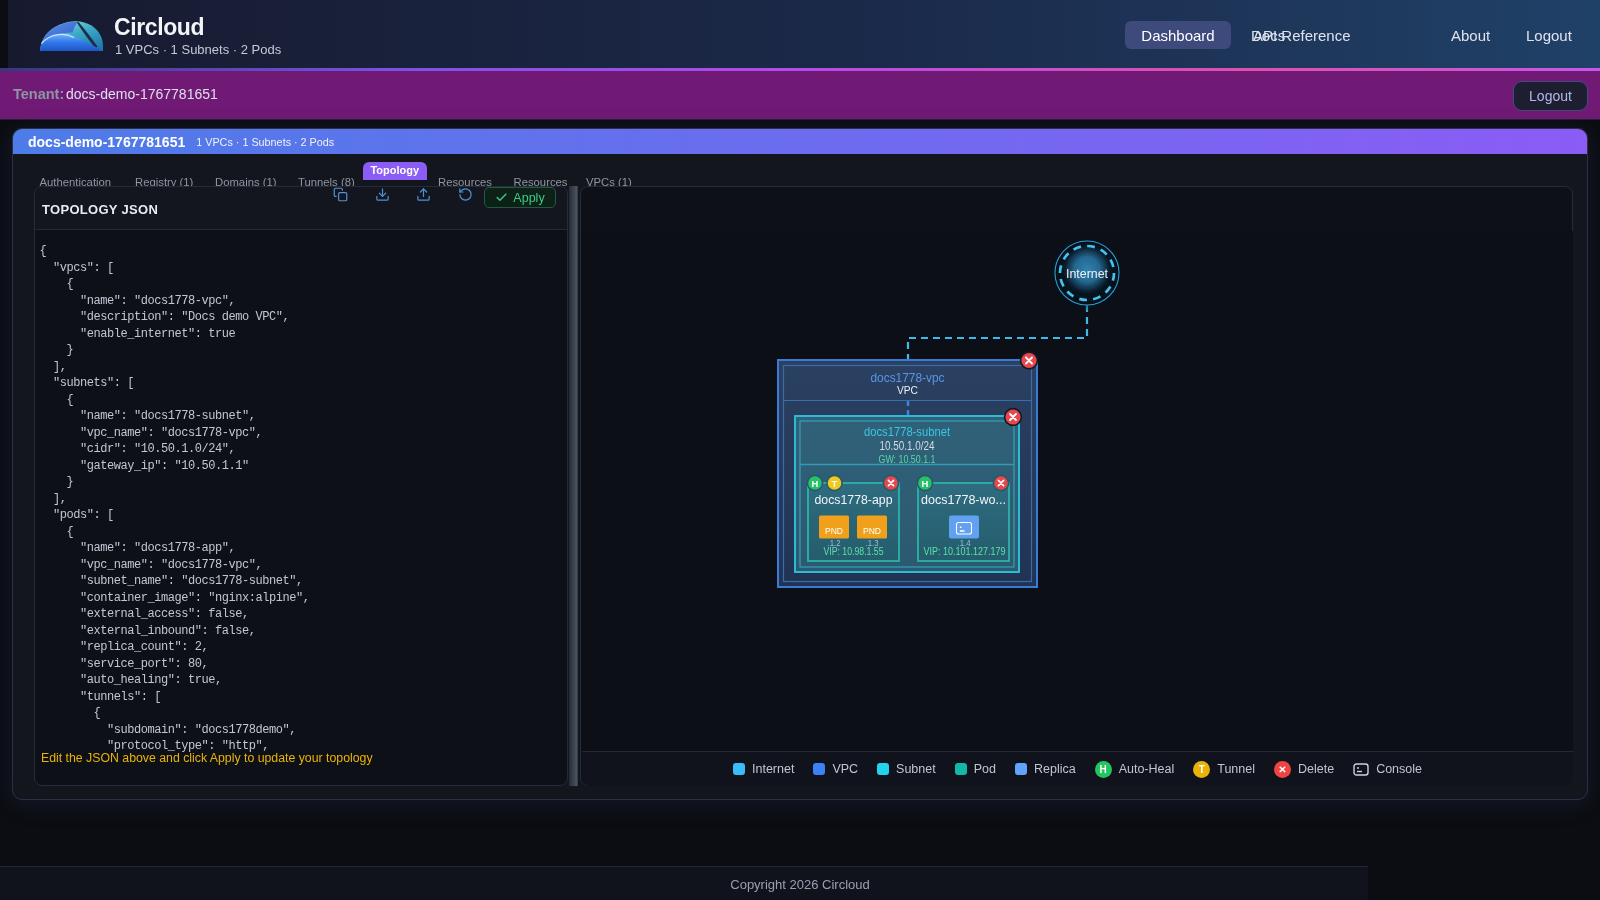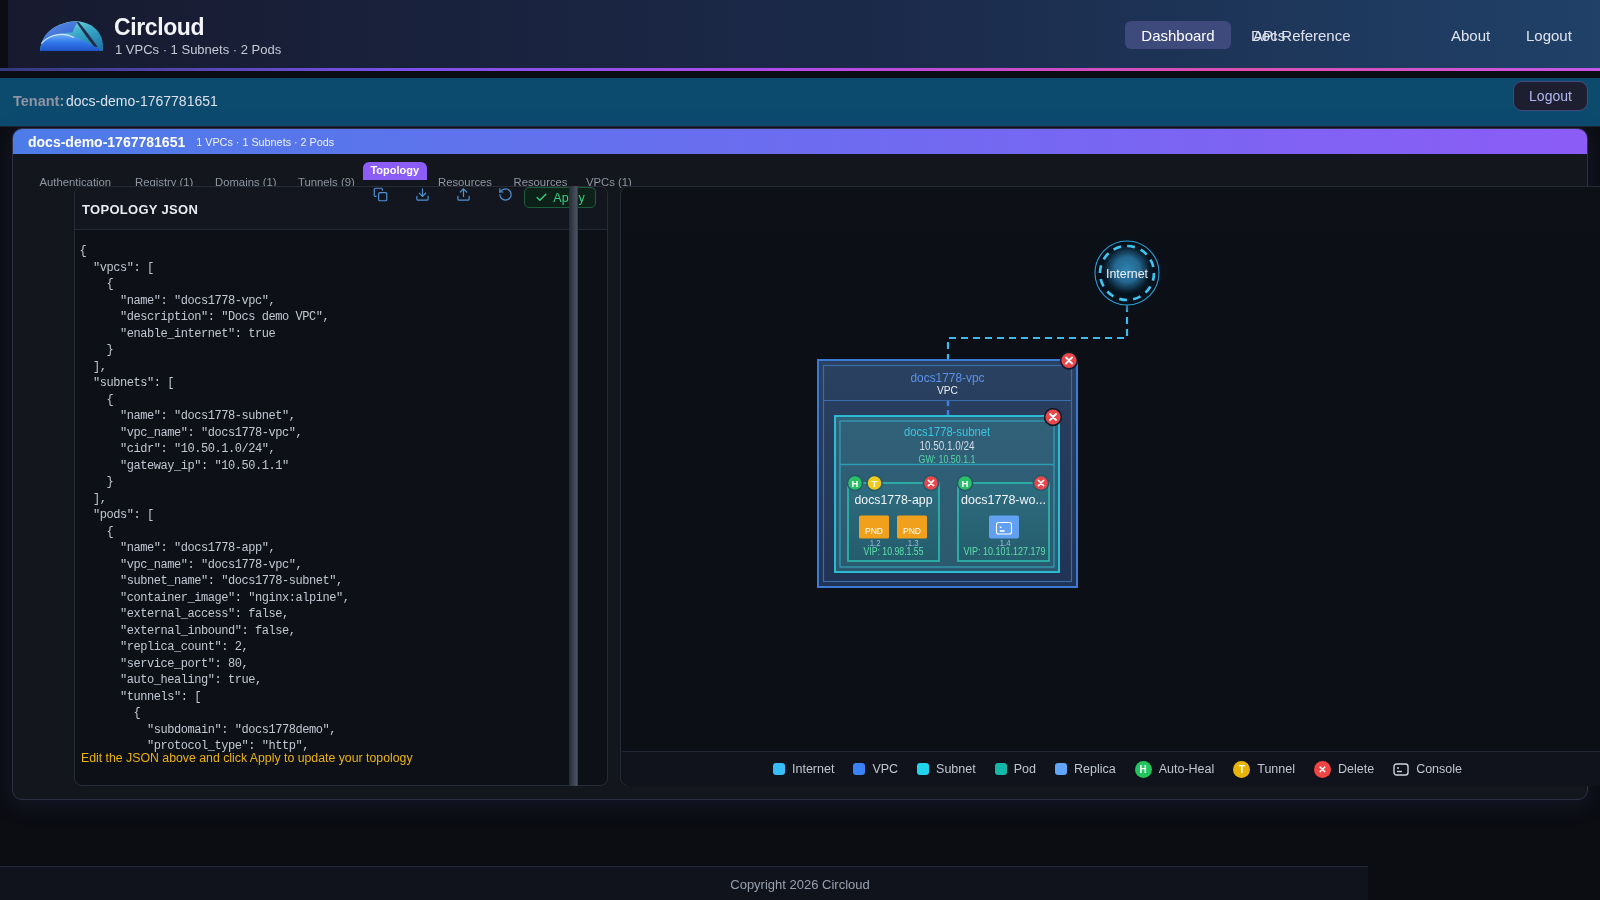--- a/index.html
+++ b/index.html
@@ -12,21 +12,21 @@
 .logo { position:absolute; }
 .brand { position:absolute; left:106px; top:14px; color:#f2f4f8; font-size:23px; font-weight:bold; letter-spacing:-0.4px; }
 .brandsub { position:absolute; left:107px; top:42px; color:#c4cad6; font-size:13px; }
 .nav a { position:absolute; color:#dfe3ee; font-size:15px; text-decoration:none; top:27px; }
 .nav .pill { background:#3d4a7b; border-radius:6px; color:#ffffff; top:21px; width:106px; height:28px;
   display:flex; align-items:center; justify-content:center; }
 .hrline { position:absolute; left:0; top:68px; width:1600px; height:3px;
   background:linear-gradient(90deg,#343a7e 0%, #7a52e8 25%, #b44be8 50%, #e04fae 78%, #c558e8 100%); }
 
 
-.tenantbar { position:absolute; left:0; top:78px; width:1600px; height:49px; background:#0c4a6e; border-bottom:1px solid #20242e; }
+.tenantbar { position:absolute; left:0; top:71px; width:1600px; height:49px; background:#701a75; border-bottom:1px solid #20242e; }
 .tenantbar .lbl { position:absolute; left:13px; top:15px; font-weight:bold; color:#8d94a4; font-size:14.5px; }
 .tenantbar .val { position:absolute; left:66px; top:15px; color:#dce0ea; font-size:14px; }
 .lgbtn { position:absolute; left:1513px; top:81px; width:75px; height:30px; background:#1d1f30; border:1px solid #45497e;
   border-radius:9px; color:#b3b7ef; font-size:14px; display:flex; align-items:center; justify-content:center; }
 
 
 .card { position:absolute; left:12px; top:128px; width:1576px; height:672px; background:#14161d;
   border:1px solid #2c3146; border-radius:10px; box-shadow:0 4px 24px rgba(80,70,160,0.18); }
 .card-head { position:absolute; left:0; top:0; width:1574px; height:25px;
   background:linear-gradient(90deg,#4d7ce8 0%, #8b5cf6 100%); border-radius:9px 9px 0 0;
@@ -35,21 +35,21 @@
 .card-head .t2 { margin-left:11px; color:#eef2fb; font-size:10.8px; }
 
 
 .tabs { position:absolute; left:0; top:27px; height:31px; width:100%; }
 .tab { position:absolute; color:#8e95a3; font-size:11.3px; top:20px; }
 .tab.active { background:#8b5cf6; color:#ffffff; font-weight:bold; font-size:11px; border-radius:6px 6px 0 0;
   top:6px; width:63.5px; height:17.5px; display:flex; align-items:center; justify-content:center;
   border-bottom:2.5px solid #8b5cf6; }
 
 
-.panel { position:absolute; background:#0e1017; border:1px solid #262b38; border-radius:8px;margin-left:40px; }
+.panel { position:absolute; background:#0e1017; border:1px solid #262b38; border-radius:8px; }
 .panel-l { left:21px; top:57px; width:534px; height:600px; }
 .panel-r { left:567px; top:57px; width:993px; height:600px; }
 .phead { position:absolute; left:0; top:0; right:0; height:43px; background:#13161e; border-bottom:1px solid #242936; border-radius:8px 8px 0 0; }
 .ptitle { position:absolute; left:7px; top:15px; color:#e8ebf2; font-weight:bold; font-size:13px; letter-spacing:0.3px; }
 .phead-r .ptitle { left:14px; }
 
 .splitter { position:absolute; left:556px; top:57px; width:9px; height:600px;
   background:linear-gradient(90deg,#262b35 0%, #3a414e 45%, #4a5260 85%, #2c313c 100%); }
 
 
@@ -129,21 +129,21 @@
 
 <div class="card">
   <div class="card-head">
       <span class="t1">docs-demo-1767781651</span>
       <span class="t2">1 VPCs · 1 Subnets · 2 Pods</span>
     </div>
   <div class="tabs">
     <span class="tab" style="left:26.5px">Authentication</span>
     <span class="tab" style="left:122px">Registry (1)</span>
     <span class="tab" style="left:202px">Domains (1)</span>
-    <span class="tab" style="left:285px">Tunnels (9)</span>
+    <span class="tab" style="left:285px">Tunnels (8)</span>
     <span class="tab active" style="left:350px">Topology</span>
     <span class="tab" style="left:425px">Resources</span>
     <span class="tab" style="left:500.5px">Resources</span>
     <span class="tab" style="left:573px">VPCs (1)</span>
   </div>
 
   <div class="panel panel-l">
     <div class="phead">
       <div class="ptitle">TOPOLOGY JSON</div>
       <div class="icons">

